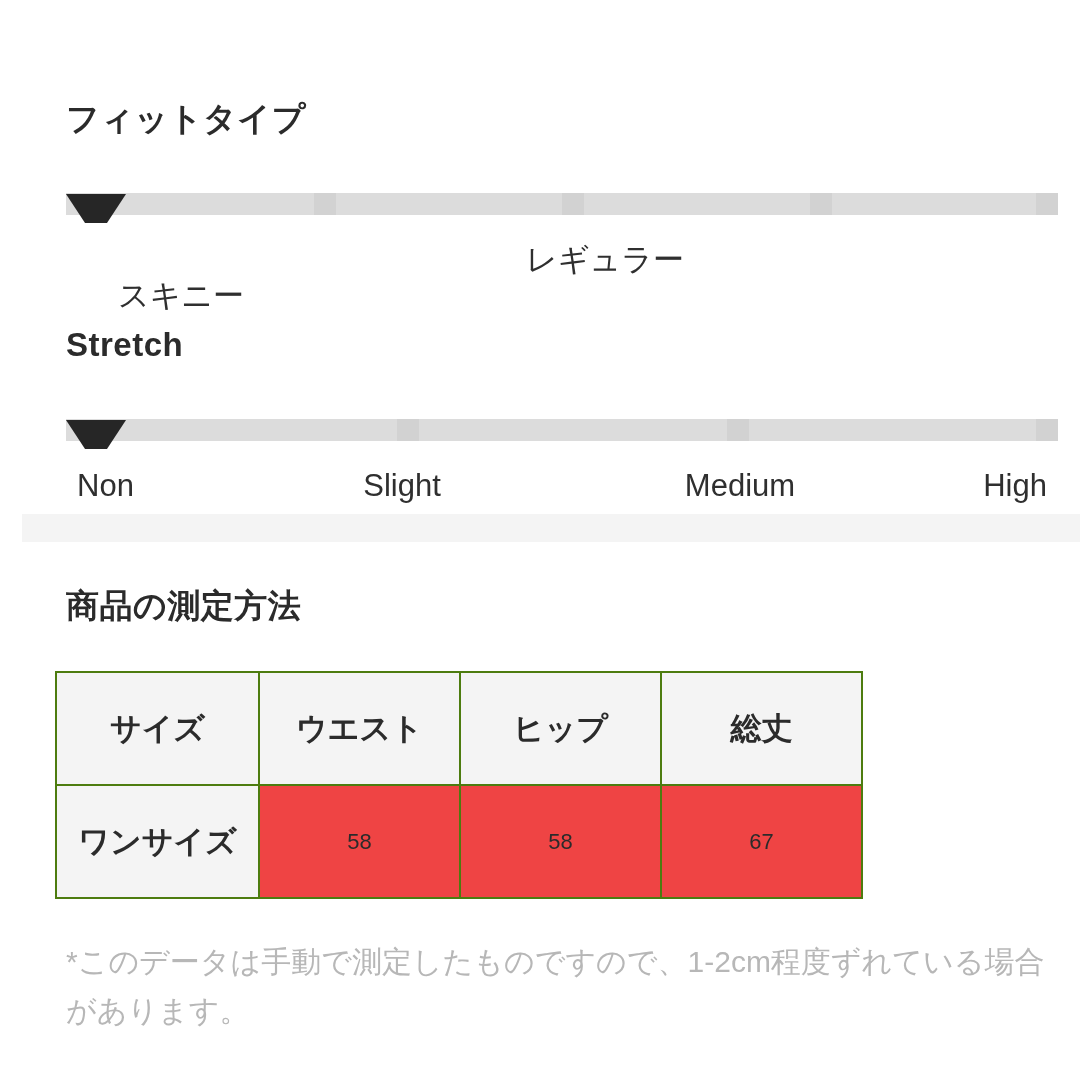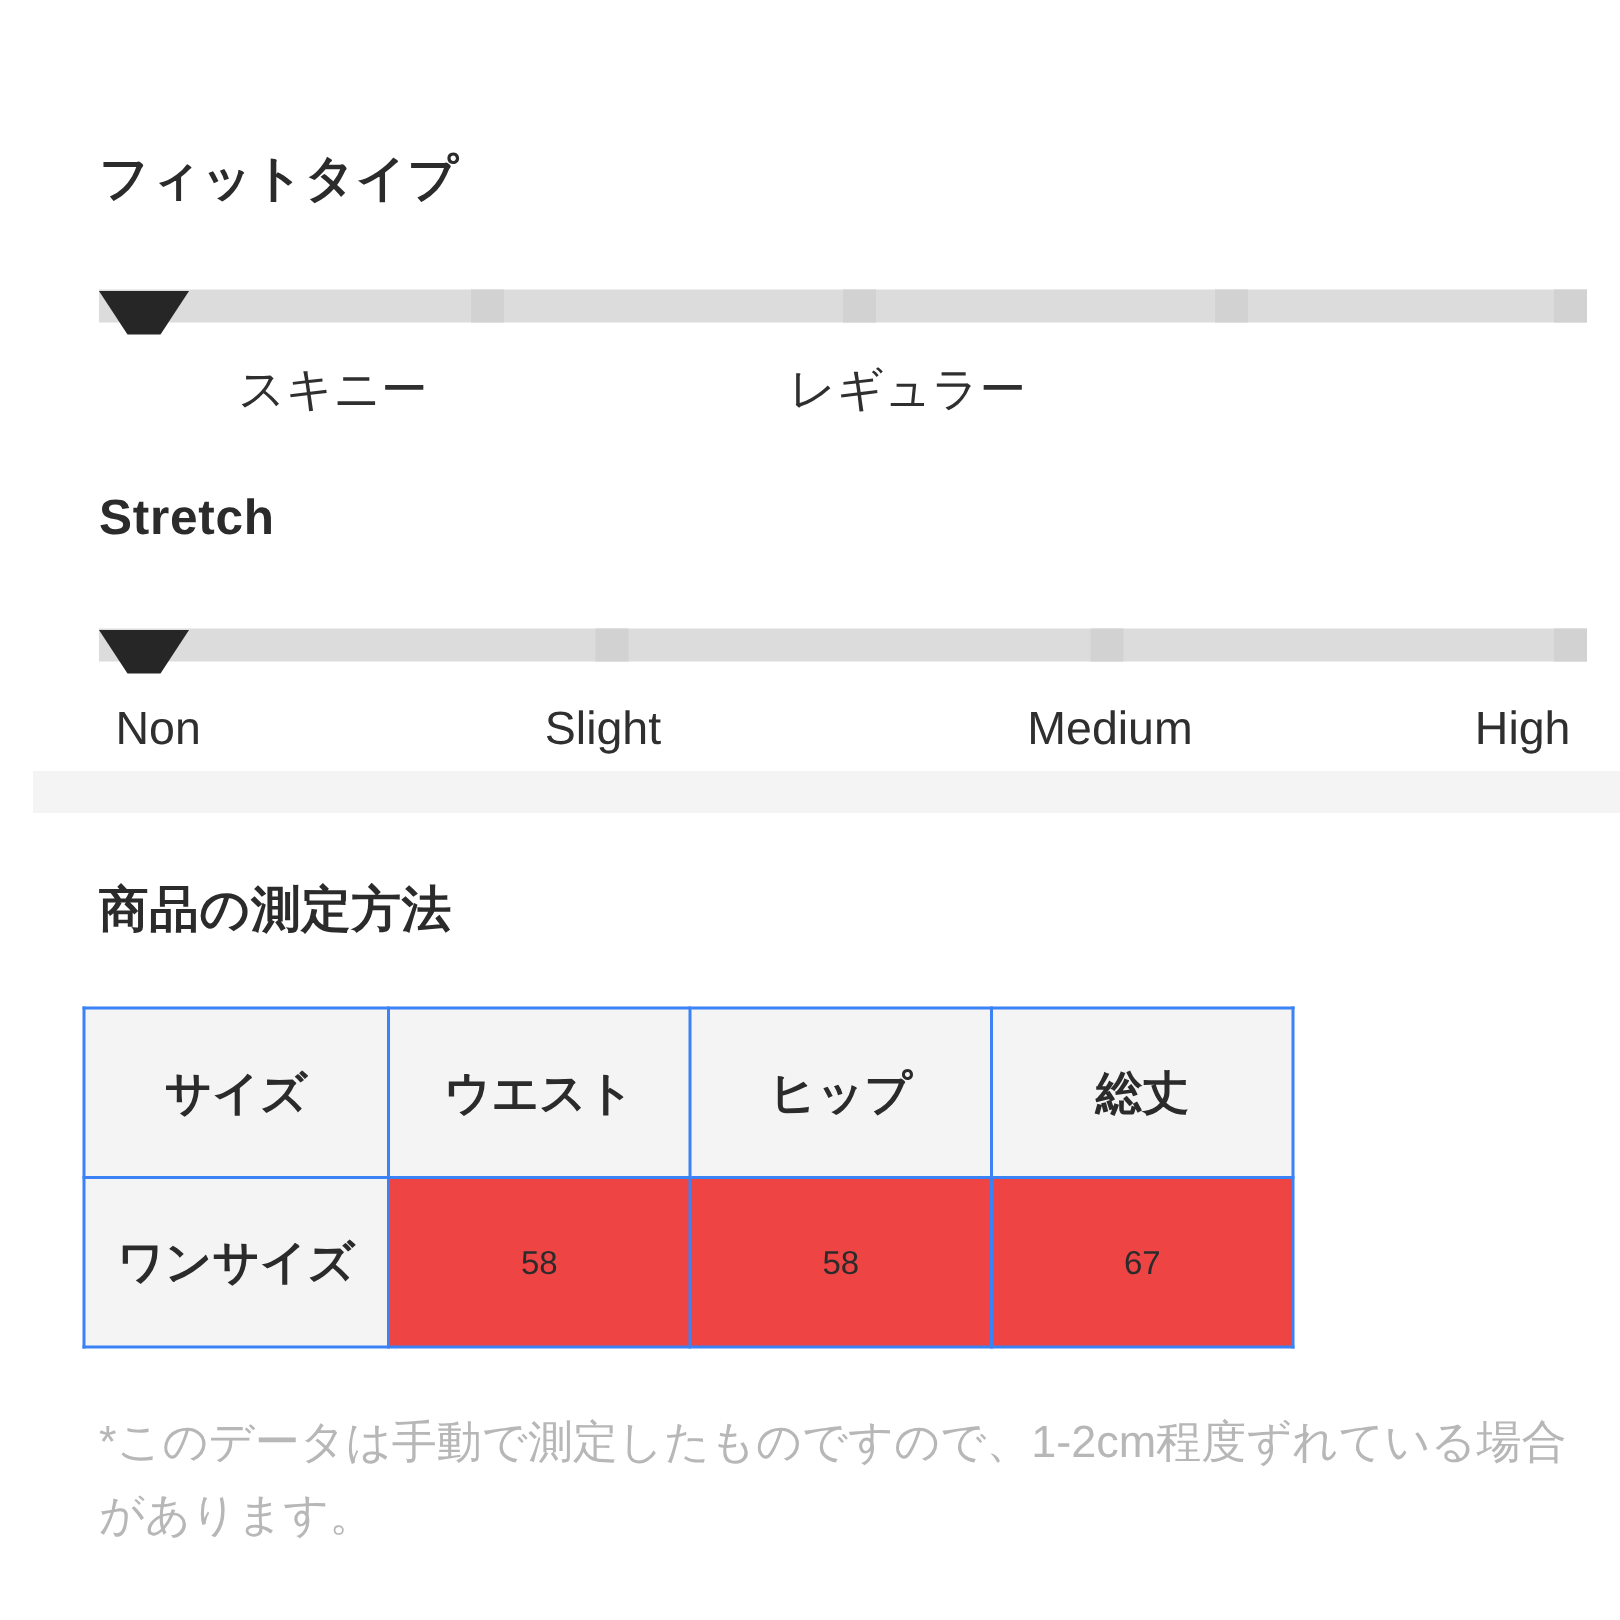--- a/index.html
+++ b/index.html
@@ -92,21 +92,21 @@
   .gauge-label {
     position: absolute;
     top: 0;
     font-size: 31px;
     color: #2f2f2f;
     line-height: 1.42;
     white-space: normal;
   }
 
   
-  .fit-label-0 { left: 0; text-align: right; width: 230px; }
+  .fit-label-0 { left: 0; text-align: center; width: 230px; margin-top: 36px; }
   .fit-label-1 { left: 424px; width: 230px; text-align: center; font-family: Liberation Serif, serif; }
   .fit-label-2 { right: 0; width: 230px; text-align: right; }
 
   
   .st-label-0 { left: 0;   width: 200px; text-align: left; }
   .st-label-1 { left: 236px; width: 200px; text-align: center; }
   .st-label-2 { left: 574px; width: 200px; text-align: center; }
   .st-label-3 { right: 0;  width: 200px; text-align: right; }
 
   
@@ -120,21 +120,21 @@
 
   
   .measure-table {
     border-collapse: collapse;
     table-layout: fixed;
     margin-top: 36px;
   }
 
   .measure-table th,
   .measure-table td {
-    border: 2px solid #3b82f6;
+    border: 2px solid #4d7c0f;
     height: 113px;
     vertical-align: middle;
     text-align: center;
   }
 
   .measure-table th {
     background: #f4f4f4;
     font-size: 31px;
     font-weight: bold;
     color: #2b2b2b;

